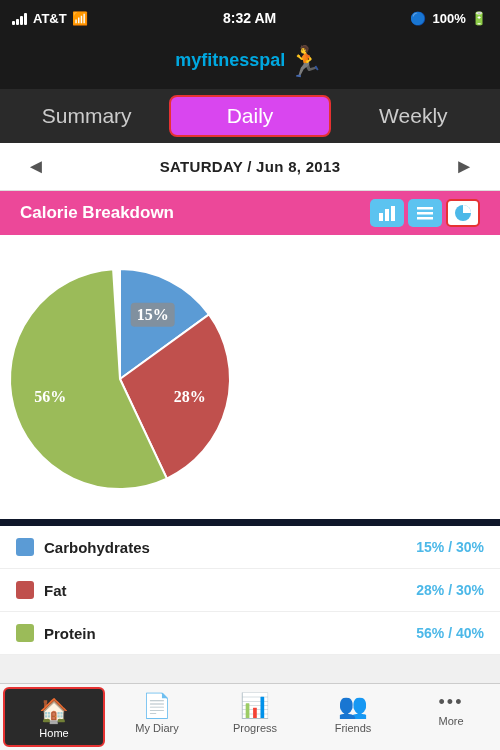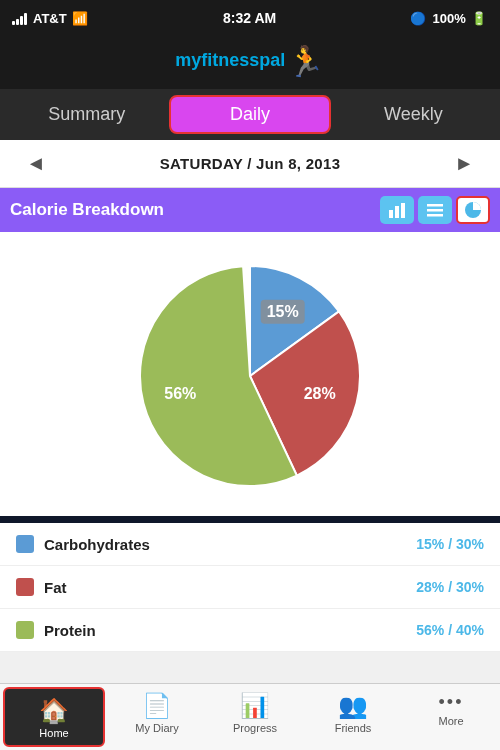--- a/index.html
+++ b/index.html
@@ -52,21 +52,21 @@
       display: flex;
       padding: 6px 8px;
       gap: 4px;
     }
     .tab-btn {
       flex: 1;
       text-align: center;
       padding: 7px 0;
       border-radius: 8px;
       color: #ccc;
-      font-size: 18px;
+      font-size: 21px;
       font-weight: 500;
       cursor: pointer;
       background: transparent;
       border: none;
     }
     .tab-btn.active {
       background: #d946ef;
       color: #fff;
       border: 2px solid #e63232;
     }
@@ -88,25 +88,25 @@
     }
     .date-label {
       font-size: 15px;
       font-weight: 700;
       color: #222;
       letter-spacing: 0.3px;
     }
 
     
     #section-header {
-      background: #8b5cf6;
+      background: #ec4899;
       display: flex;
       align-items: center;
       justify-content: space-between;
-      padding: 8px 10px;
+      padding: 8px 20px;
     }
     .section-title {
       color: #fff;
       font-size: 17px;
       font-weight: 700;
     }
     .chart-icons {
       display: flex;
       gap: 4px;
     }
@@ -126,23 +126,23 @@
     .chart-icon-btn.active-icon {
       background: #fff;
       color: #4cb8e8;
       border: 2px solid #e63232;
     }
 
     
     #chart-area {
       background: #fff;
       display: flex;
-      justify-content: center;
       align-items: center;
       padding: 24px 0 20px;
+      font-family: Liberation Serif, serif;
     }
 
     
     .pie-container {
       position: relative;
       width: 240px;
       height: 240px;
     }
 
     

